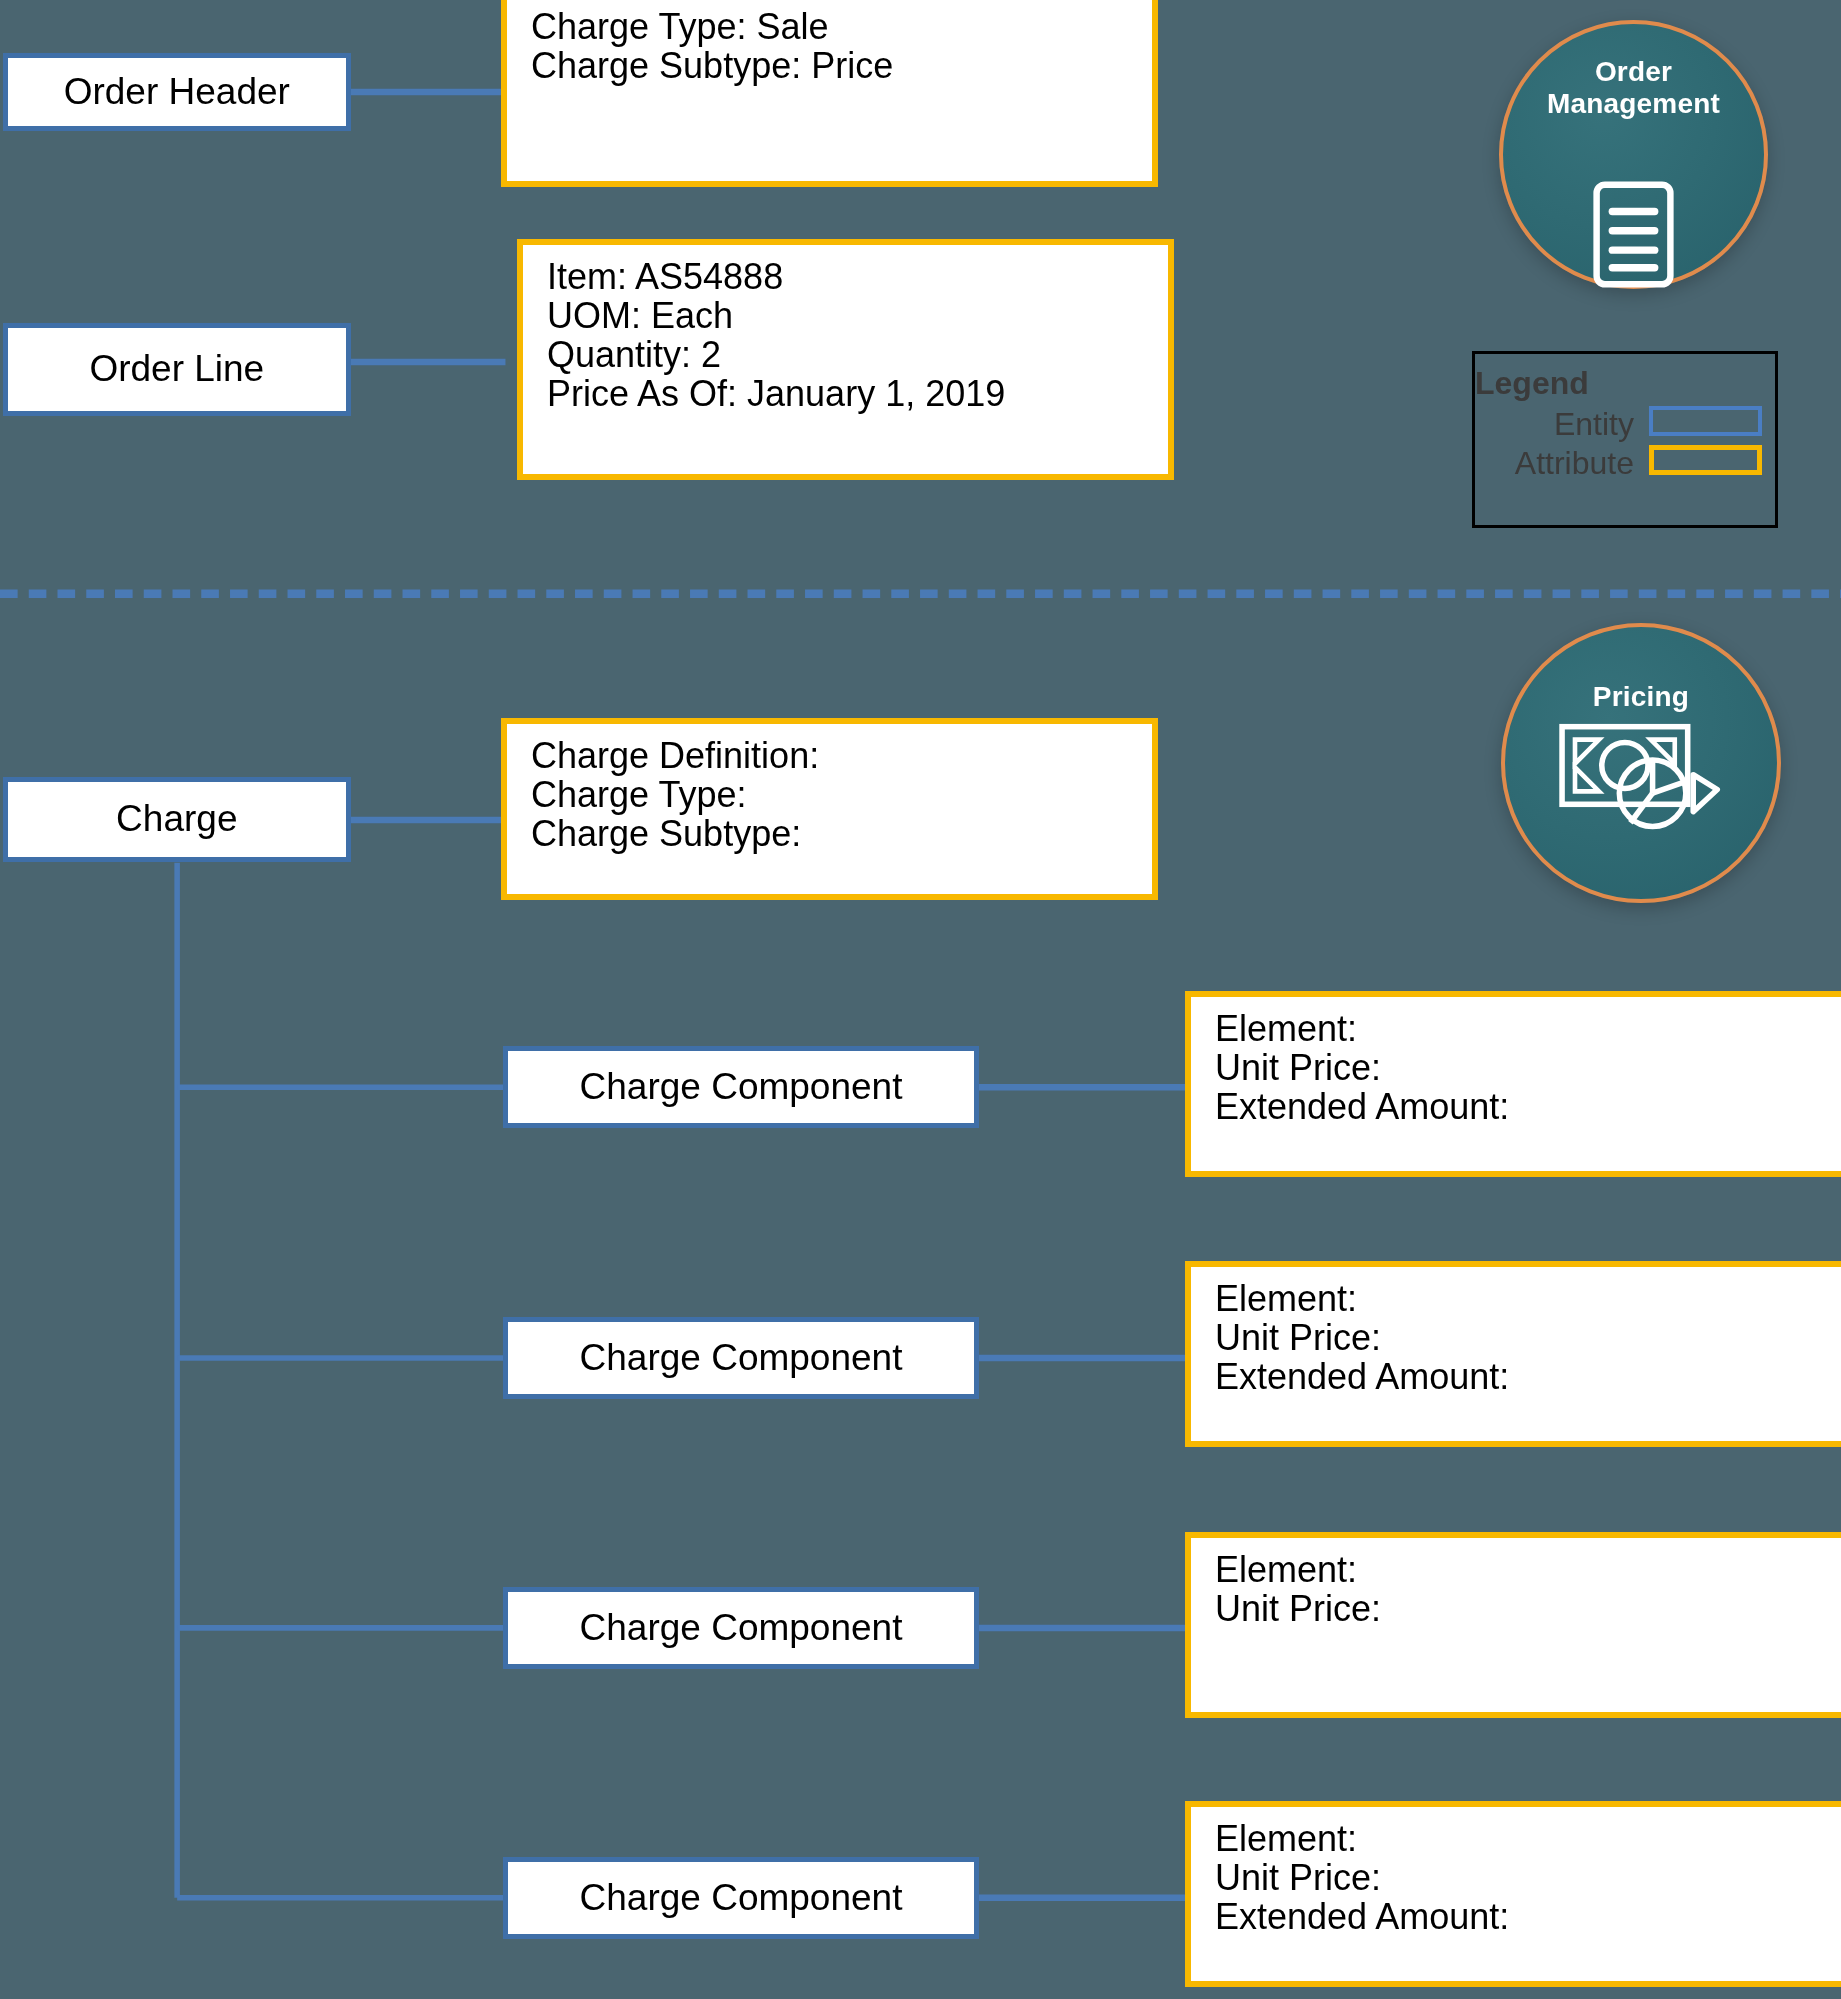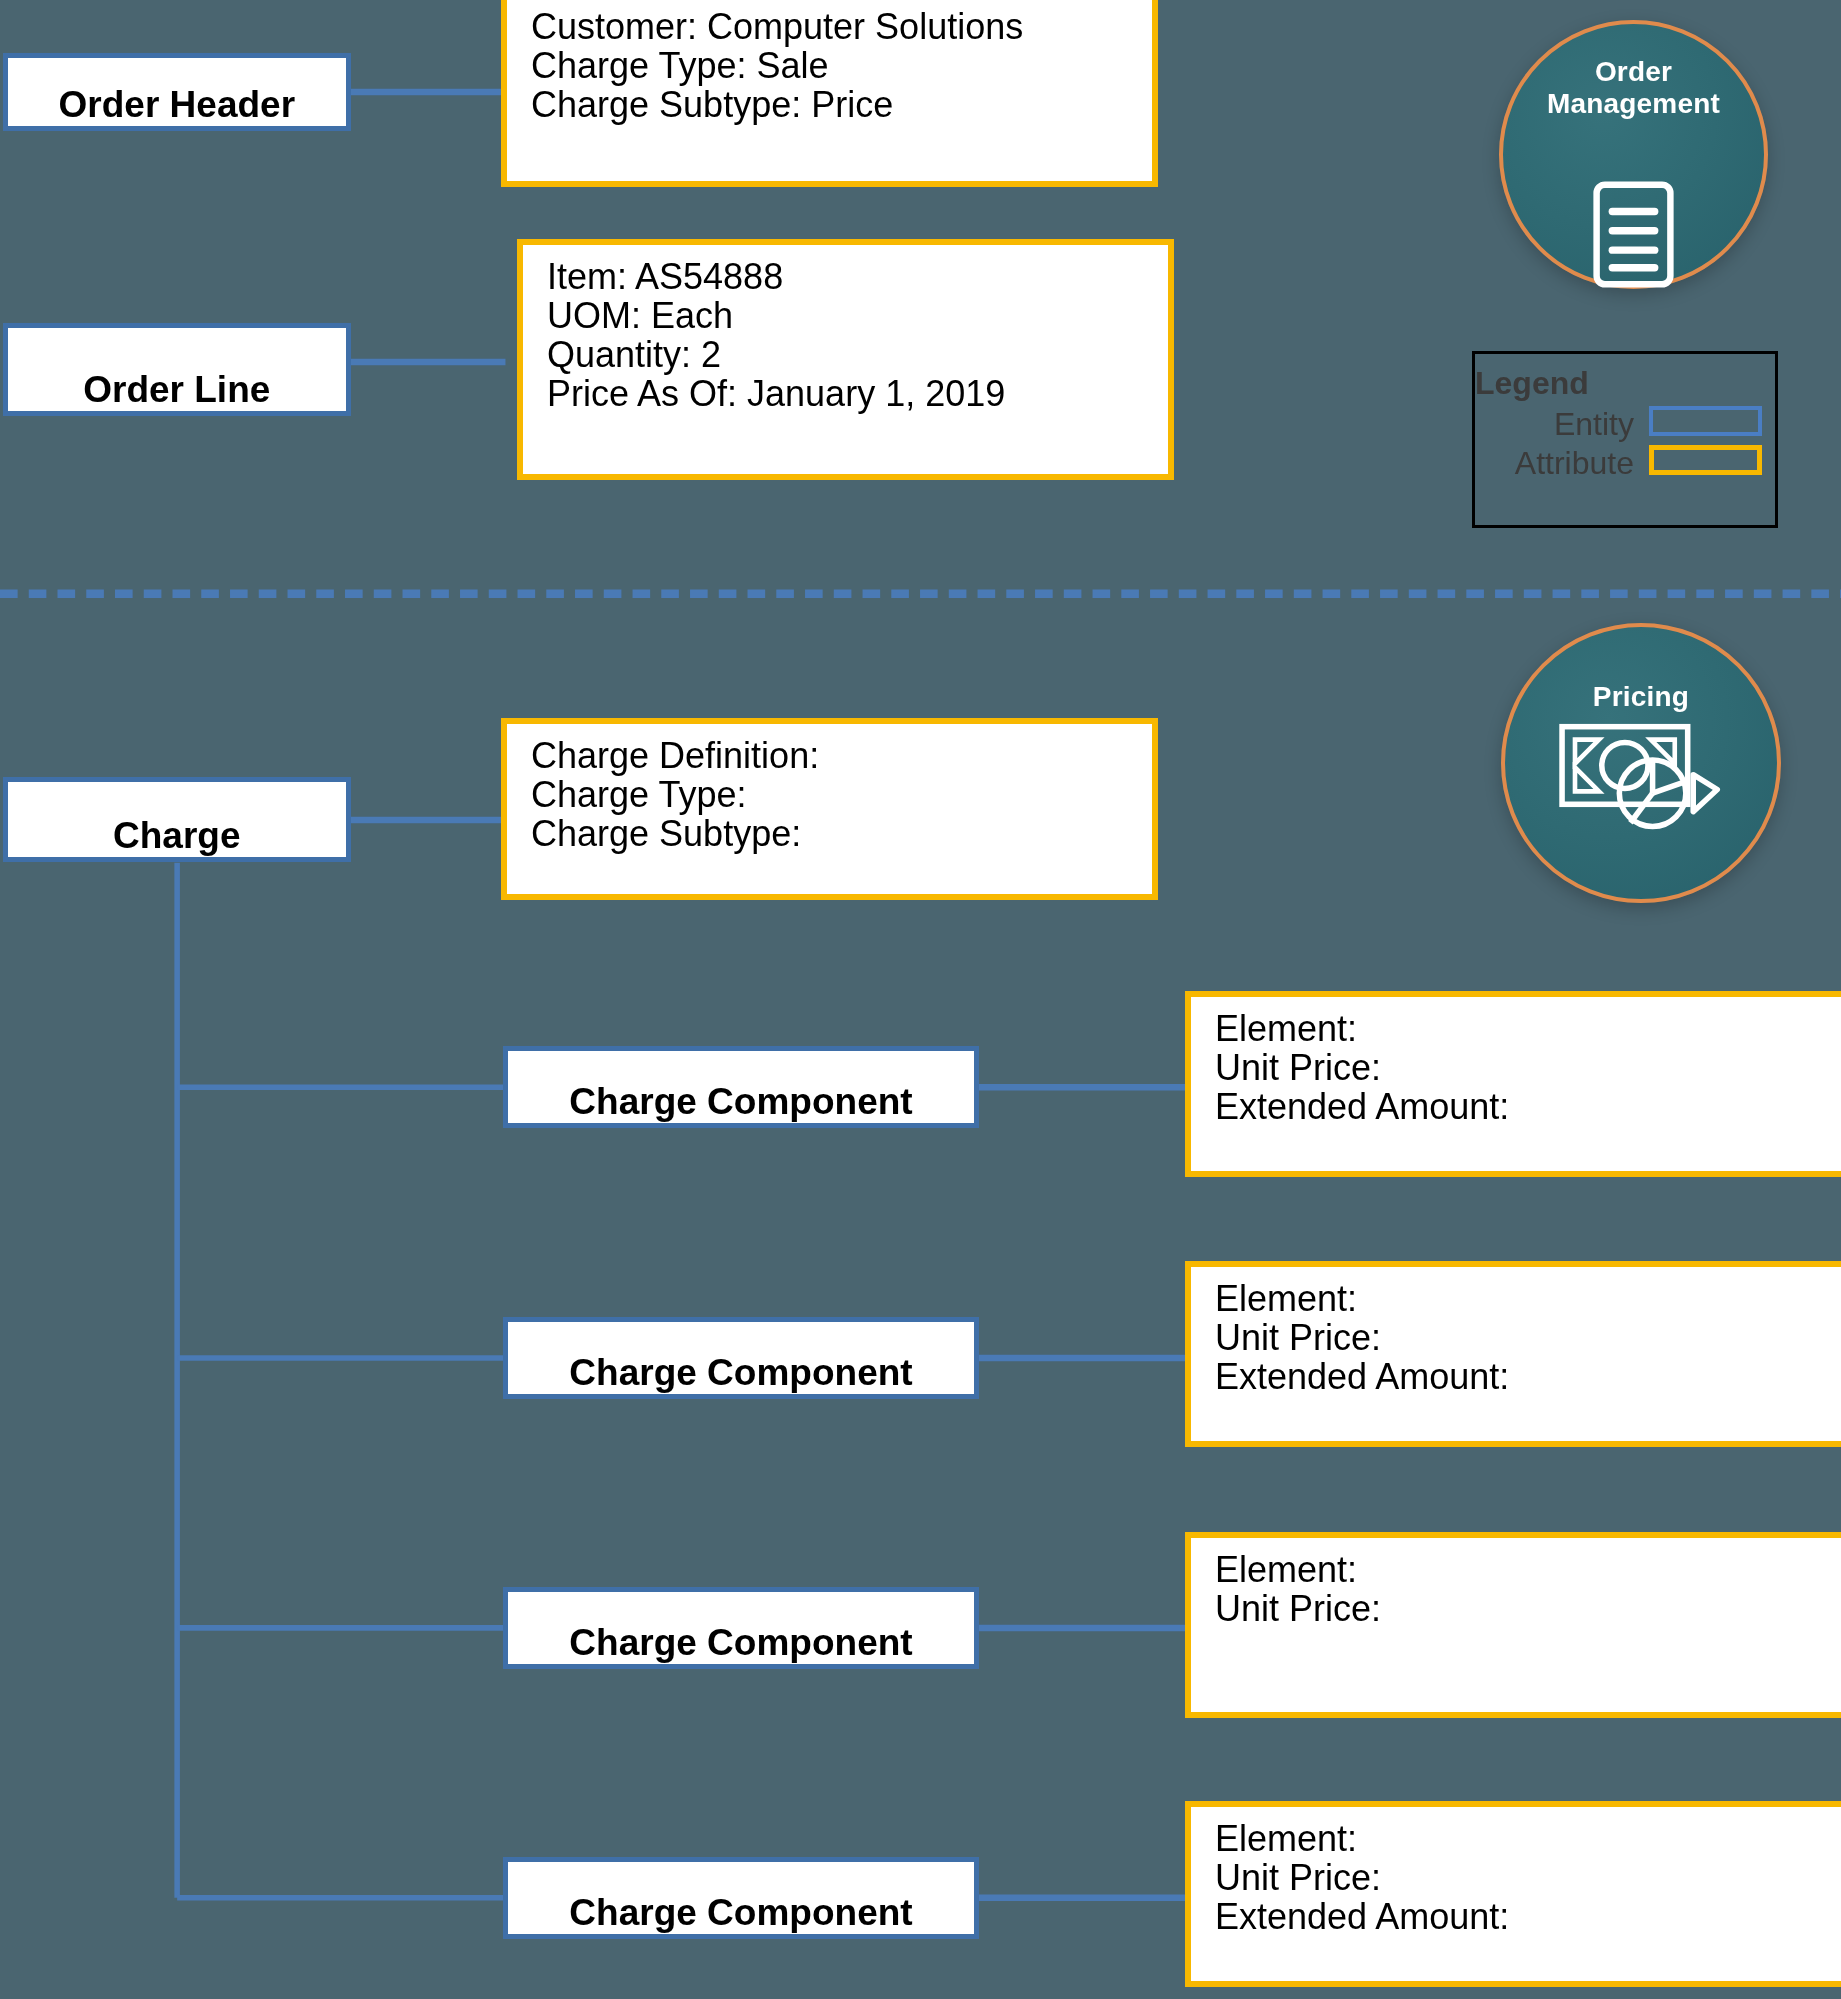--- a/index.html
+++ b/index.html
@@ -36,23 +36,22 @@
   
   .box {
     position: absolute;
     background: #ffffff;
     box-sizing: border-box;
   }
 
   .entity-box {
     border: 5.6px solid #3f6fa8;
     display: flex;
-    align-items: flex-end;
+    align-items: center;
     justify-content: center;
-    font-weight: bold;
   }
   .entity-box .label {
     font-size: 37px;
     color: #000000;
     line-height: 1.1;
     white-space: nowrap;
   }
 
   .attr-box {
     border: 6.5px solid #f8b800;
@@ -186,21 +185,20 @@
     <line x1="1055" y1="1464" x2="1283" y2="1464" stroke="#4a7ab5" stroke-width="7"></line>
     <line x1="1055" y1="1755" x2="1283" y2="1755" stroke="#4a7ab5" stroke-width="7"></line>
     <line x1="1055" y1="2046" x2="1283" y2="2046" stroke="#4a7ab5" stroke-width="7"></line>
   </svg>
 
   <div class="box entity-box" id="box-order-header">
     <span class="label">Order Header</span>
   </div>
 
   <div class="box attr-box" id="attr-order-header">
-    <div class="line">Customer: Computer Solutions</div>
     <div class="line">Charge Type: Sale</div>
     <div class="line">Charge Subtype: Price</div>
   </div>
 
   <div class="box entity-box" id="box-order-line">
     <span class="label">Order Line</span>
   </div>
 
   <div class="box attr-box" id="attr-order-line">
     <div class="line">Item: AS54888</div>

